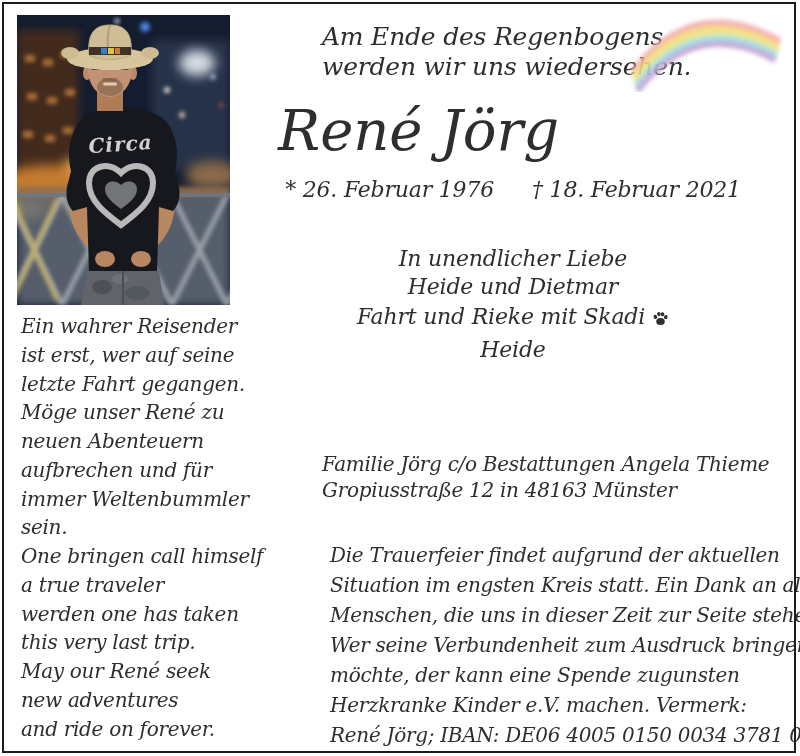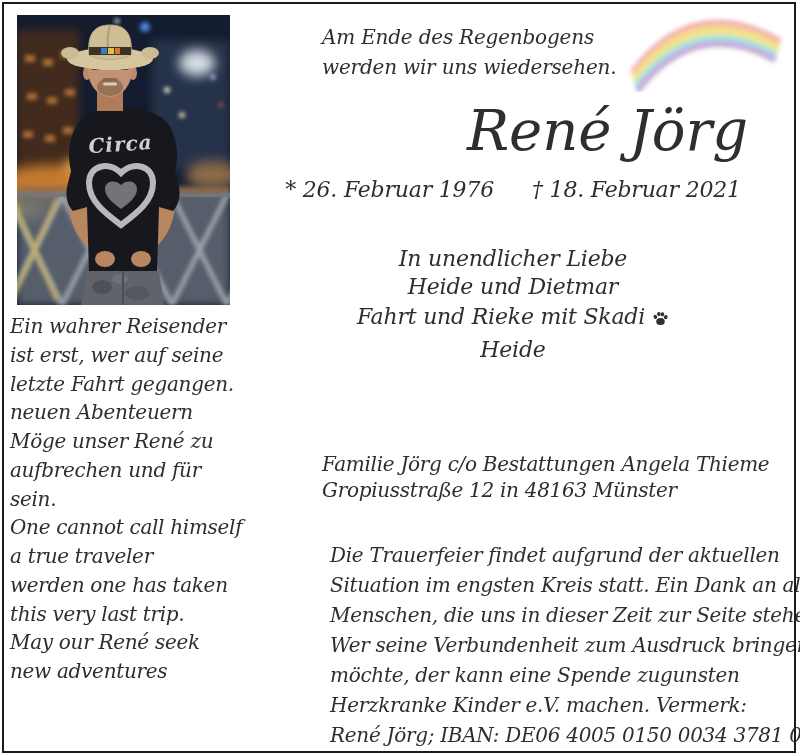--- a/index.html
+++ b/index.html
@@ -4,32 +4,32 @@
 <style>
   html,body{margin:0;padding:0;background:#ffffff;}
   .sheet{
     position:relative;width:800px;height:756px;background:#ffffff;overflow:hidden;
     font-family:"DejaVu Serif","Liberation Serif",serif;font-style:italic;color:#2e2e2e;
   }
   .frame{position:absolute;left:2px;top:2px;width:790px;height:747px;
     border:2px solid #1c1c1c;pointer-events:none;z-index:9;}
   .photo-wrap{position:absolute;left:17px;top:15px;width:213px;height:290px;}
   .photo-wrap svg{display:block;}
-  .quote{position:absolute;left:322px;top:22px;font-size:20px;line-height:30px;letter-spacing:-0.2px;white-space:nowrap;}
+  .quote{position:absolute;left:322px;top:22px;font-size:25px;line-height:30px;letter-spacing:-0.2px;white-space:nowrap;}
   .rainbow{position:absolute;left:624px;top:10px;width:162px;height:82px;}
-  .name{position:absolute;left:278px;top:100px;width:470px;text-align:right;
+  .name{position:absolute;left:278px;top:100px;width:470px;text-align:left;
     font-size:56px;line-height:62px;white-space:nowrap;}
   .dates{position:absolute;left:278px;top:177px;width:470px;display:flex;
     justify-content:center;gap:38px;font-size:22px;line-height:26px;letter-spacing:-0.2px;white-space:nowrap;}
   .center-block{position:absolute;left:278px;top:246px;width:470px;text-align:center;
     font-size:22px;letter-spacing:-0.2px;}
   .center-block .intro{line-height:26px;margin-bottom:0;white-space:nowrap;}
   .center-block .fam-line{line-height:30px;white-space:nowrap;}
   .paw{display:inline-block;vertical-align:-3px;margin-left:7px;}
-  .left-poem{position:absolute;left:10px;top:312px;width:256px;
+  .left-poem{position:absolute;left:21px;top:312px;width:256px;
     font-size:20px;line-height:28.75px;letter-spacing:-0.3px;}
   .left-poem div{white-space:nowrap;}
   .contact{position:absolute;left:322px;top:452px;width:470px;
     font-size:20px;line-height:25.5px;letter-spacing:-0.3px;}
   .contact div{white-space:nowrap;}
   .funeral{position:absolute;left:322px;top:540px;width:472px;
     font-size:20px;line-height:30px;letter-spacing:-0.3px;margin-left:8px;}
   .funeral div{white-space:nowrap;}
 </style>
 </head>
@@ -173,30 +173,32 @@
         <ellipse cx="19.4" cy="10" rx="2.5" ry="3" transform="rotate(20 19.4 10)"></ellipse>
       </svg></span>
     </div>
     <div class="fam-line">Heide</div>
   </div>
 
   <div class="left-poem">
     <div>Ein wahrer Reisender</div>
     <div>ist erst, wer auf seine</div>
     <div>letzte Fahrt gegangen.</div>
+    <div>Möge unser René zu</div>
     <div>neuen Abenteuern</div>
-    <div>Möge unser René zu</div>
     <div>aufbrechen und für</div>
+    <div>immer Weltenbummler</div>
     <div>sein.</div>
-    <div>One cannot call himself</div>
+    <div>One bringen call himself</div>
     <div>a true traveler</div>
     <div>werden one has taken</div>
     <div>this very last trip.</div>
     <div>May our René seek</div>
     <div>new adventures</div>
+    <div>and ride on forever.</div>
   </div>
 
   <div class="contact">
     <div>Familie Jörg c/o Bestattungen Angela Thieme</div>
     <div>Gropiusstraße 12 in 48163 Münster</div>
   </div>
 
   <div class="funeral">
     <div>Die Trauerfeier findet aufgrund der aktuellen</div>
     <div>Situation im engsten Kreis statt. Ein Dank an alle</div>

